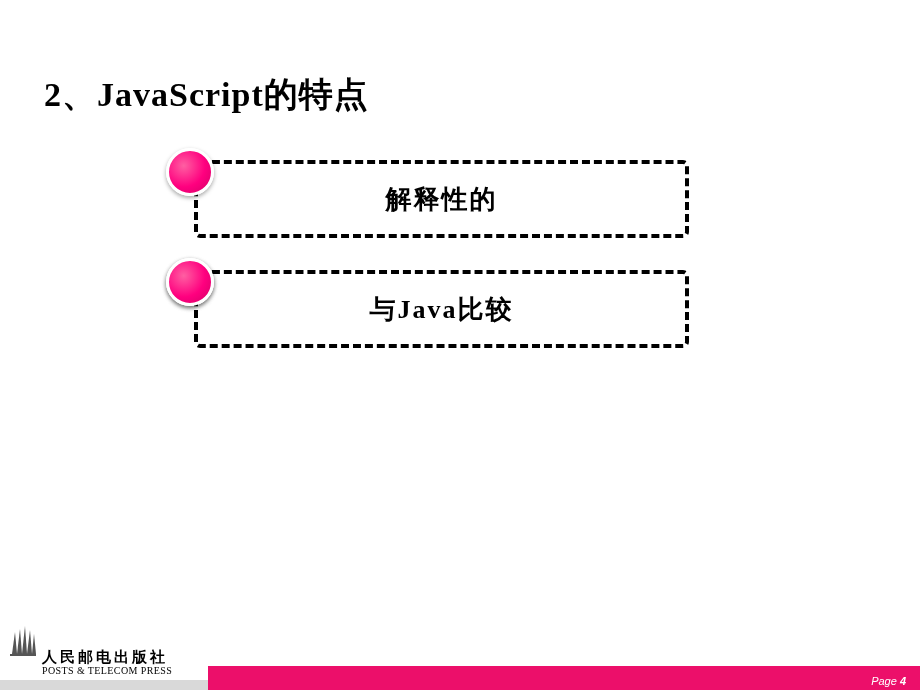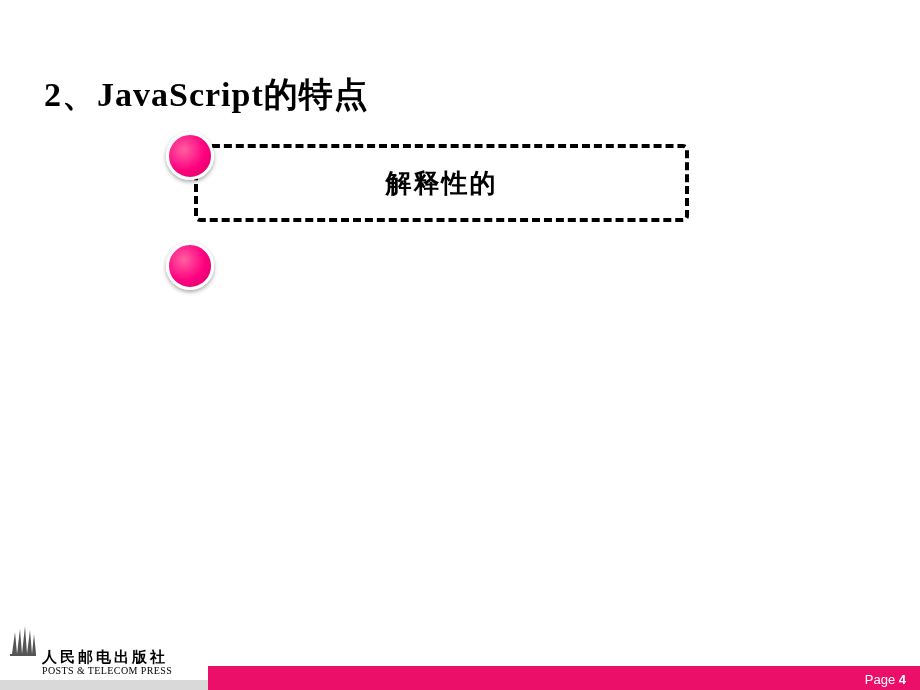--- a/index.html
+++ b/index.html
@@ -19,21 +19,21 @@
       left: 44px;
       font-size: 34px;
       font-weight: bold;
       color: #000;
       letter-spacing: 1px;
       font-family: "SimSun", "宋体", "Times New Roman", serif;
     }
 
     .items {
       position: absolute;
-      top: 144px;
+      top: 160px;
       left: 166px;
       width: 550px;
     }
 
     .item {
       position: relative;
       margin-bottom: 32px;
     }
 
     .dashed-box {
@@ -92,21 +92,22 @@
       height: 24px;
       background: #ec0f6a;
     }
 
     .page-num {
       position: absolute;
       right: 14px;
       bottom: 3px;
       color: #fff;
       font-family: Arial, sans-serif;
-      font-size: 13px;
+      font-size: 11px;
+      font-style: italic;
     }
     .page-num .pg-label { font-weight: normal; }
     .page-num .pg-n { font-weight: bold; }
 
     .publisher {
       position: absolute;
       left: 10px;
       bottom: 14px;
       display: flex;
       align-items: center;
@@ -150,20 +151,26 @@
         <span class="label">解释性的</span>
       </div>
       <div class="dot"></div>
     </div>
 
 
     <div class="item">
       <div class="dot"></div>
     </div>
 
+    <div class="item">
+      <div class="dashed-box">
+        <span class="label">与Java比较</span>
+      </div>
+      <div class="dot"></div>
+    </div>
 
   </div>
 
   <div class="publisher">
     <span class="logo">
       <svg viewBox="0 0 26 36">
         <g fill="#555">
           <rect x="0" y="28" width="26" height="2"></rect>
           <path d="M2 28 L5 6 L7 28 Z"></path>
           <path d="M7 28 L10 3 L12 28 Z"></path>

